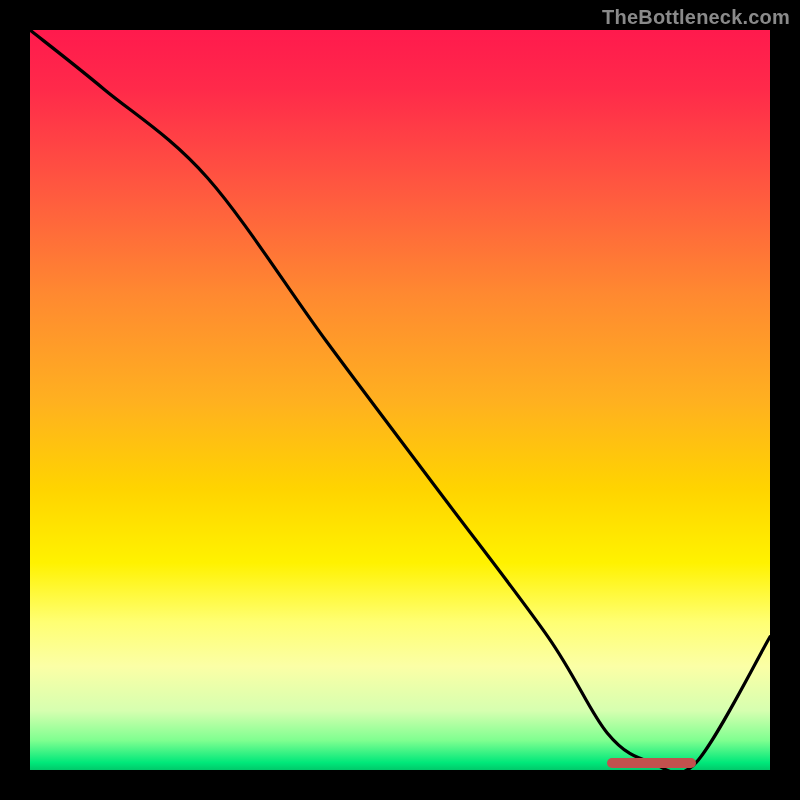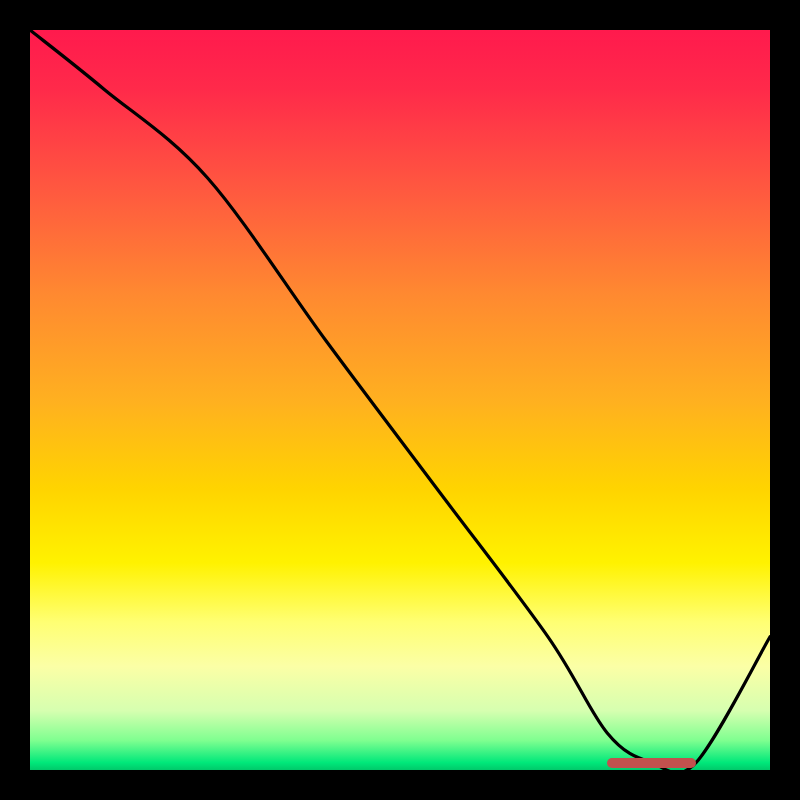--- a/index.html
+++ b/index.html
@@ -72,14 +72,15 @@
 <div class="stage">
 
   <div class="plot-area"></div>
 
   <svg class="curve-svg" viewBox="0 0 740 740" preserveAspectRatio="none">
     <path d="M 0,0 C 12.333333333333334,9.866666666666655 44.400000000000006,34.53333333333326 74,59.19999999999993 C 103.6,83.8666666666666 140.6,106.06666666666666 177.6,148 C 214.6,189.93333333333334 257.76666666666665,259 296,310.8 C 334.23333333333335,362.6 370.00000000000006,409.4666666666667 407.00000000000006,458.8 C 444.00000000000006,508.1333333333333 489.6333333333333,566.0999999999999 518,606.8 C 546.3666666666667,647.5 559.9333333333334,682.0333333333333 577.2,703 C 594.4666666666667,723.9666666666667 606.8000000000001,727.6666666666667 621.6,732.6 C 636.4,737.5333333333333 646.2666666666667,753.5666666666667 666,732.6 C 685.7333333333333,711.6333333333333 727.6666666666666,627.7666666666667 740,606.8" fill="none" stroke="#000" stroke-width="3.2" stroke-linejoin="round" stroke-linecap="round"></path>
   </svg>
 
   <div class="marker" style="left: 607.2px; width: 88.8px; top: 757.6px;"></div>
 
+  <div class="watermark">TheBottleneck.com</div>
 
 </div>
 
 </body></html>

